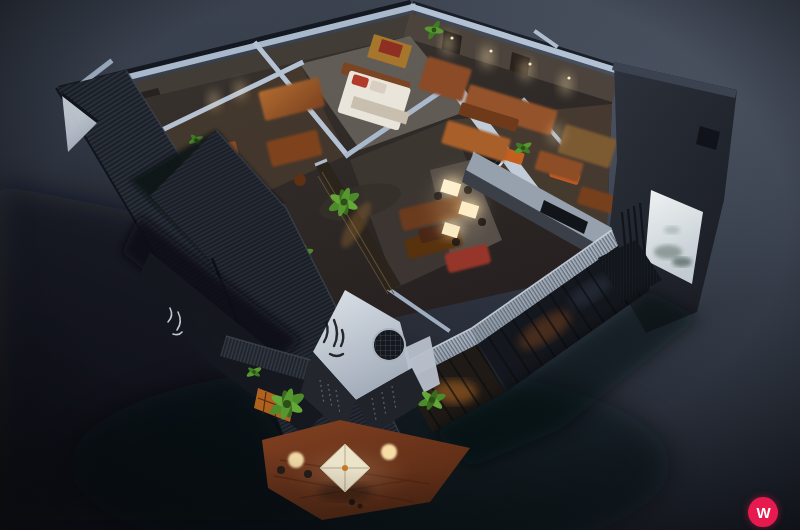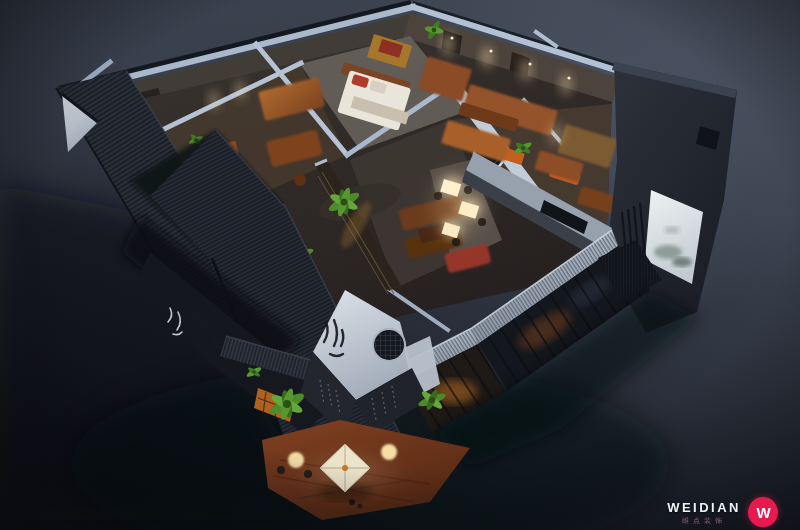--- a/index.html
+++ b/index.html
@@ -438,21 +438,17 @@
       </g>
     </g>
   </g>
 
 </g>
 
 <rect width="800" height="530" fill="url(#vin)"></rect>
 </svg>
 
 <div class="watermark">
-  <div class="wm-text">
-    <div class="wm-brand">WEIDIAN</div>
-    <div class="wm-sub">维点装饰</div>
-  </div>
   <div class="wm-badge">
     <span>W</span>
   </div>
 </div>
 </div>
 
 </body></html>

